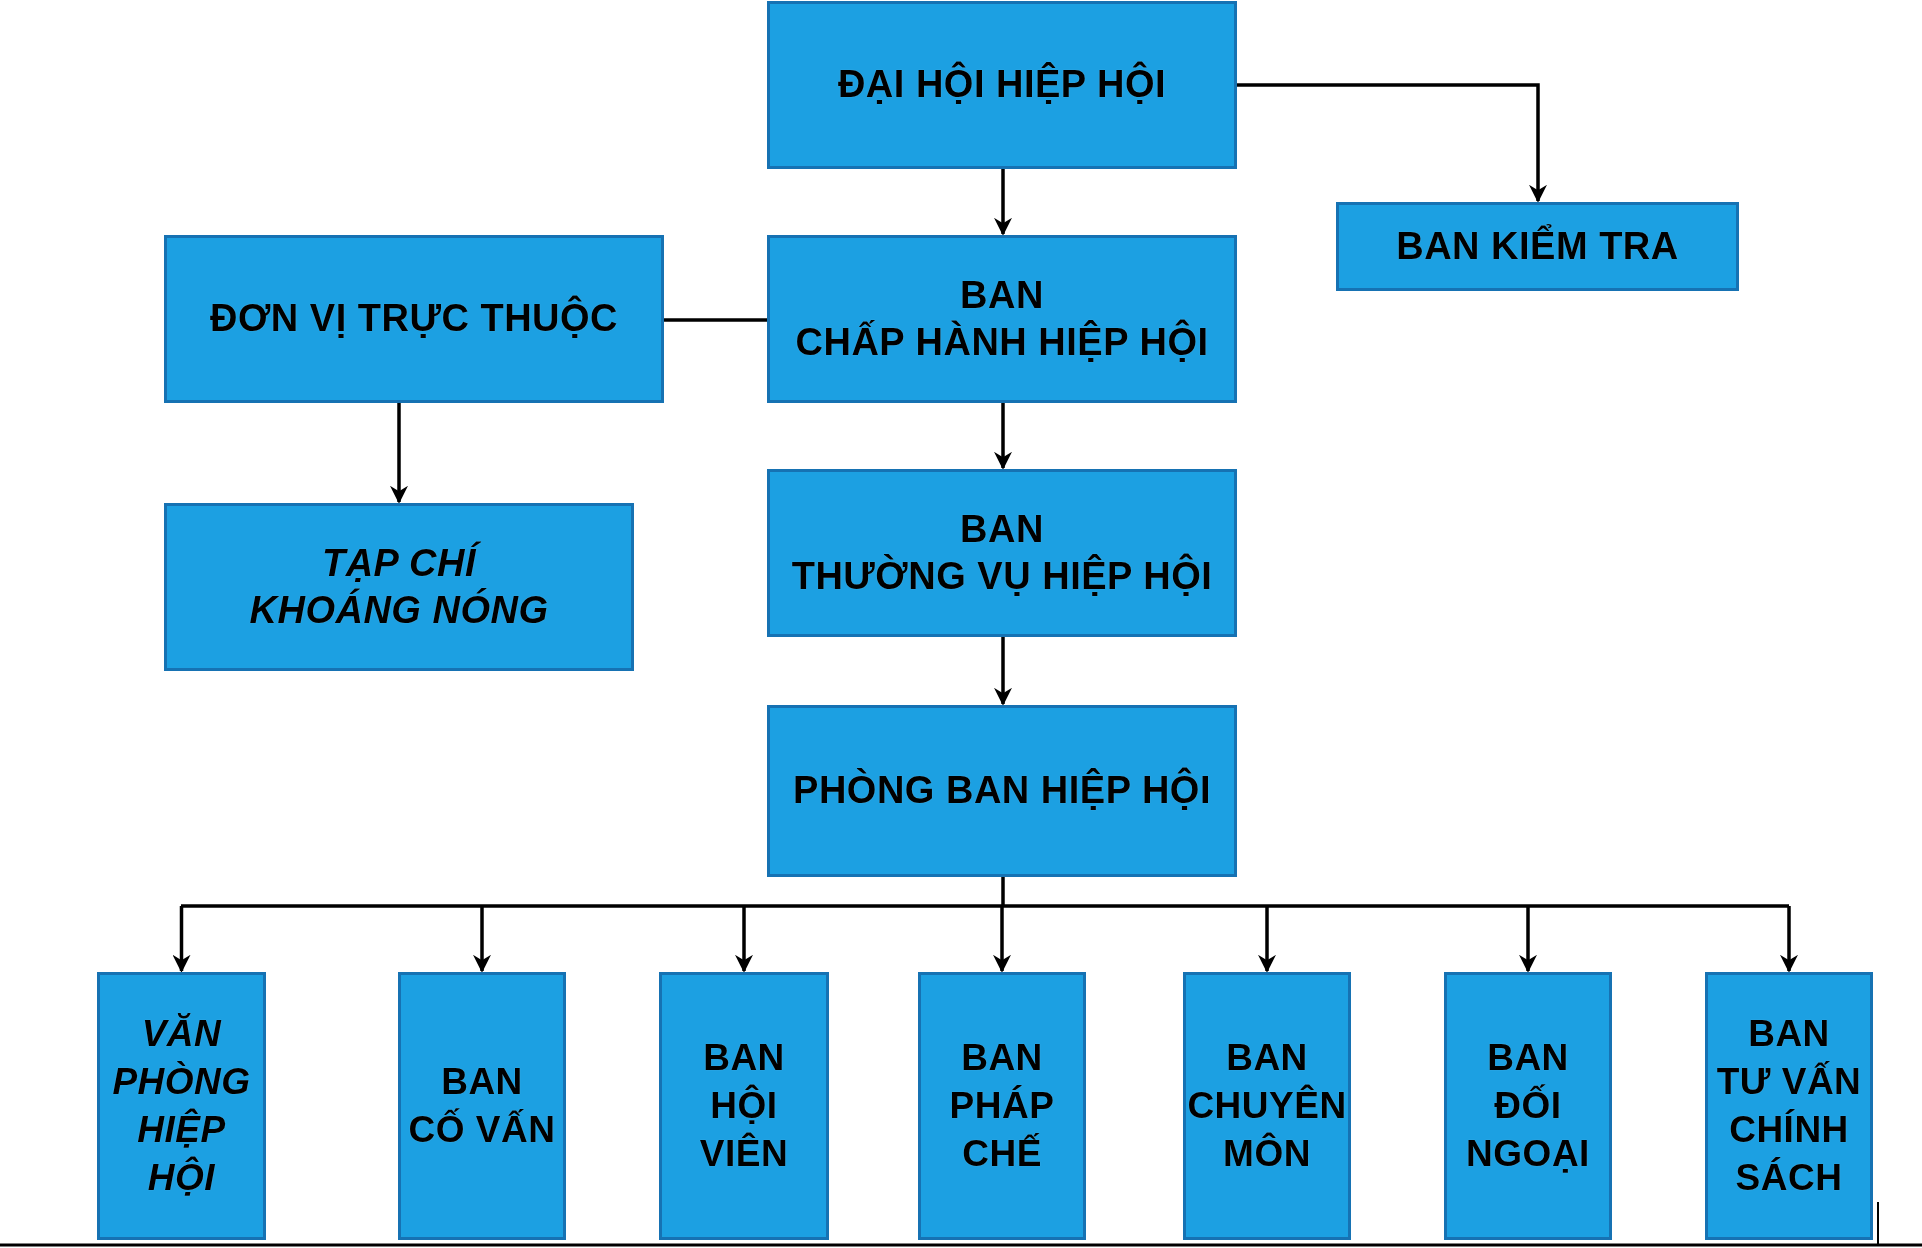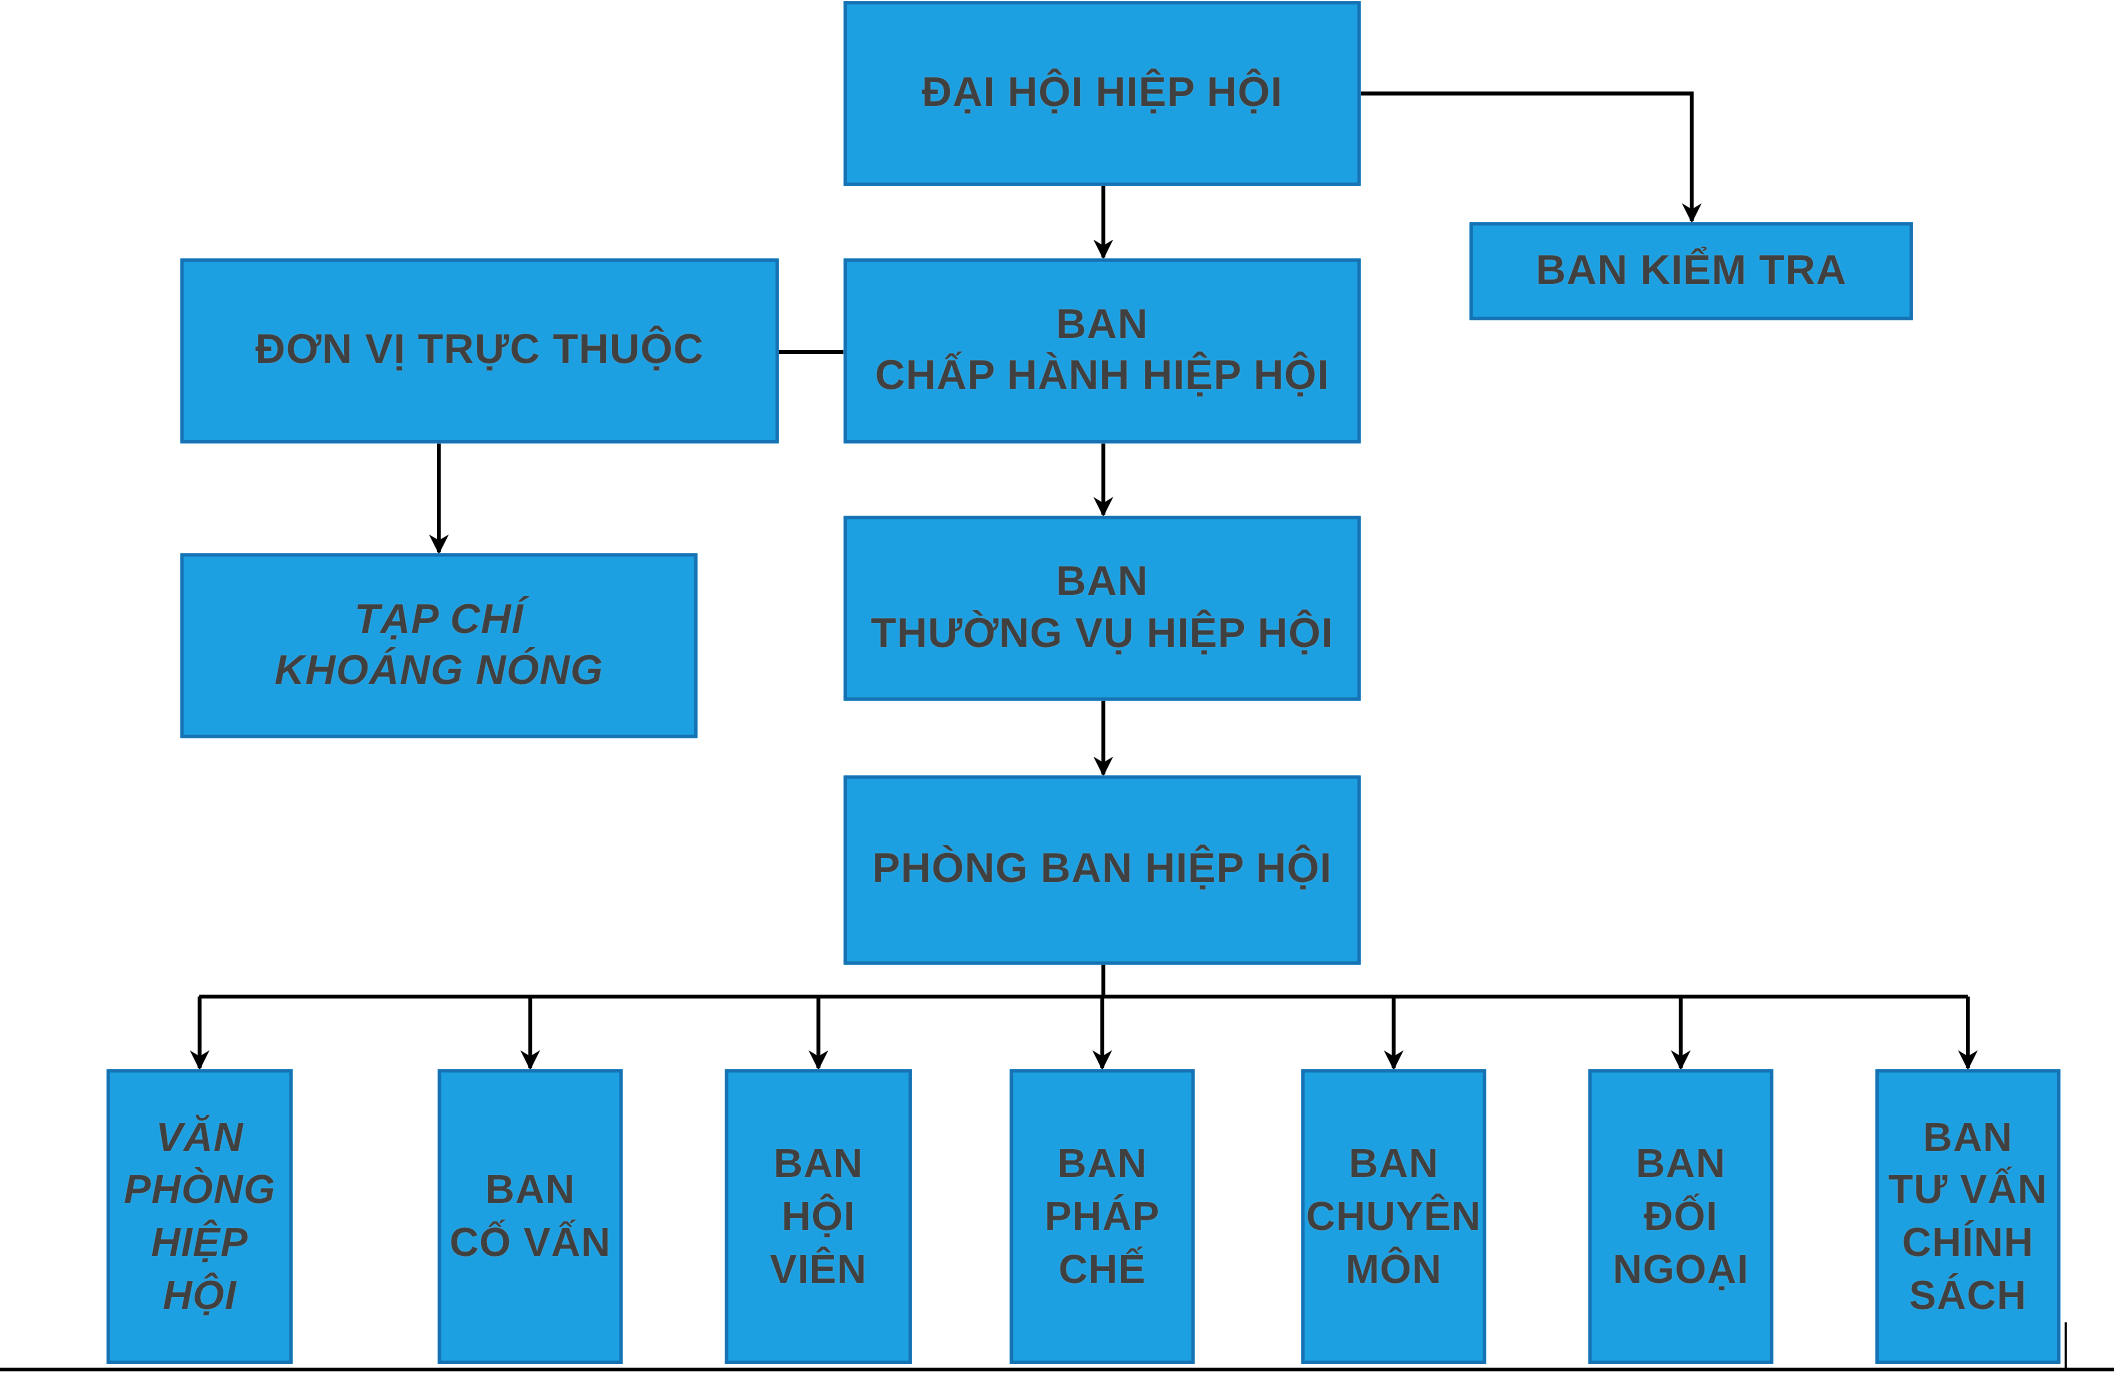--- a/index.html
+++ b/index.html
@@ -1,19 +1,19 @@
 <!DOCTYPE html>
 <html><head>
 <meta charset="utf-8">
 <style>
   html, body { margin:0; padding:0; background:#ffffff; }
   body { width:1922px; height:1248px; position:relative; overflow:hidden;
          font-family:"Liberation Sans", "DejaVu Sans", sans-serif; }
   .node { position:absolute; box-sizing:border-box; background:#1ca0e2;
-          border:3px solid #1672b3; color:#404040; font-weight:bold;
+          border:3px solid #1672b3; color:#000000; font-weight:bold;
           display:flex; align-items:center; justify-content:center;
           text-align:center; line-height:1.25; letter-spacing:0.5px;
           text-shadow:0 0 1px rgba(255,255,255,0.4); }
   .node .lbl { white-space:pre-line; }
   .big { font-size:38px; }
   .small { font-size:37px; line-height:1.3; }
   svg.conn { position:absolute; left:0; top:0; width:1922px; height:1248px; }
 </style>
 </head>
 <body>
@@ -55,21 +55,21 @@
 </svg>
 
 <div class="node big" style="left:767px;top:1px;width:470px;height:168px;">
   <span class="lbl">ĐẠI HỘI HIỆP HỘI</span>
 </div>
 
 <div class="node big" style="left:1336px;top:202px;width:403px;height:89px;">
   <span class="lbl">BAN KIỂM TRA</span>
 </div>
 
-<div class="node big" style="left:164px;top:235px;width:544px;height:168px;">
+<div class="node big" style="left:164px;top:235px;width:500px;height:168px;">
   <span class="lbl">ĐƠN VỊ TRỰC THUỘC</span>
 </div>
 
 <div class="node big" style="left:767px;top:235px;width:470px;height:168px;">
   <span class="lbl">BAN
 CHẤP HÀNH HIỆP HỘI</span>
 </div>
 
 <div class="node big" style="left:164px;top:503px;width:470px;height:168px;font-style:italic;">
   <span class="lbl">TẠP CHÍ

